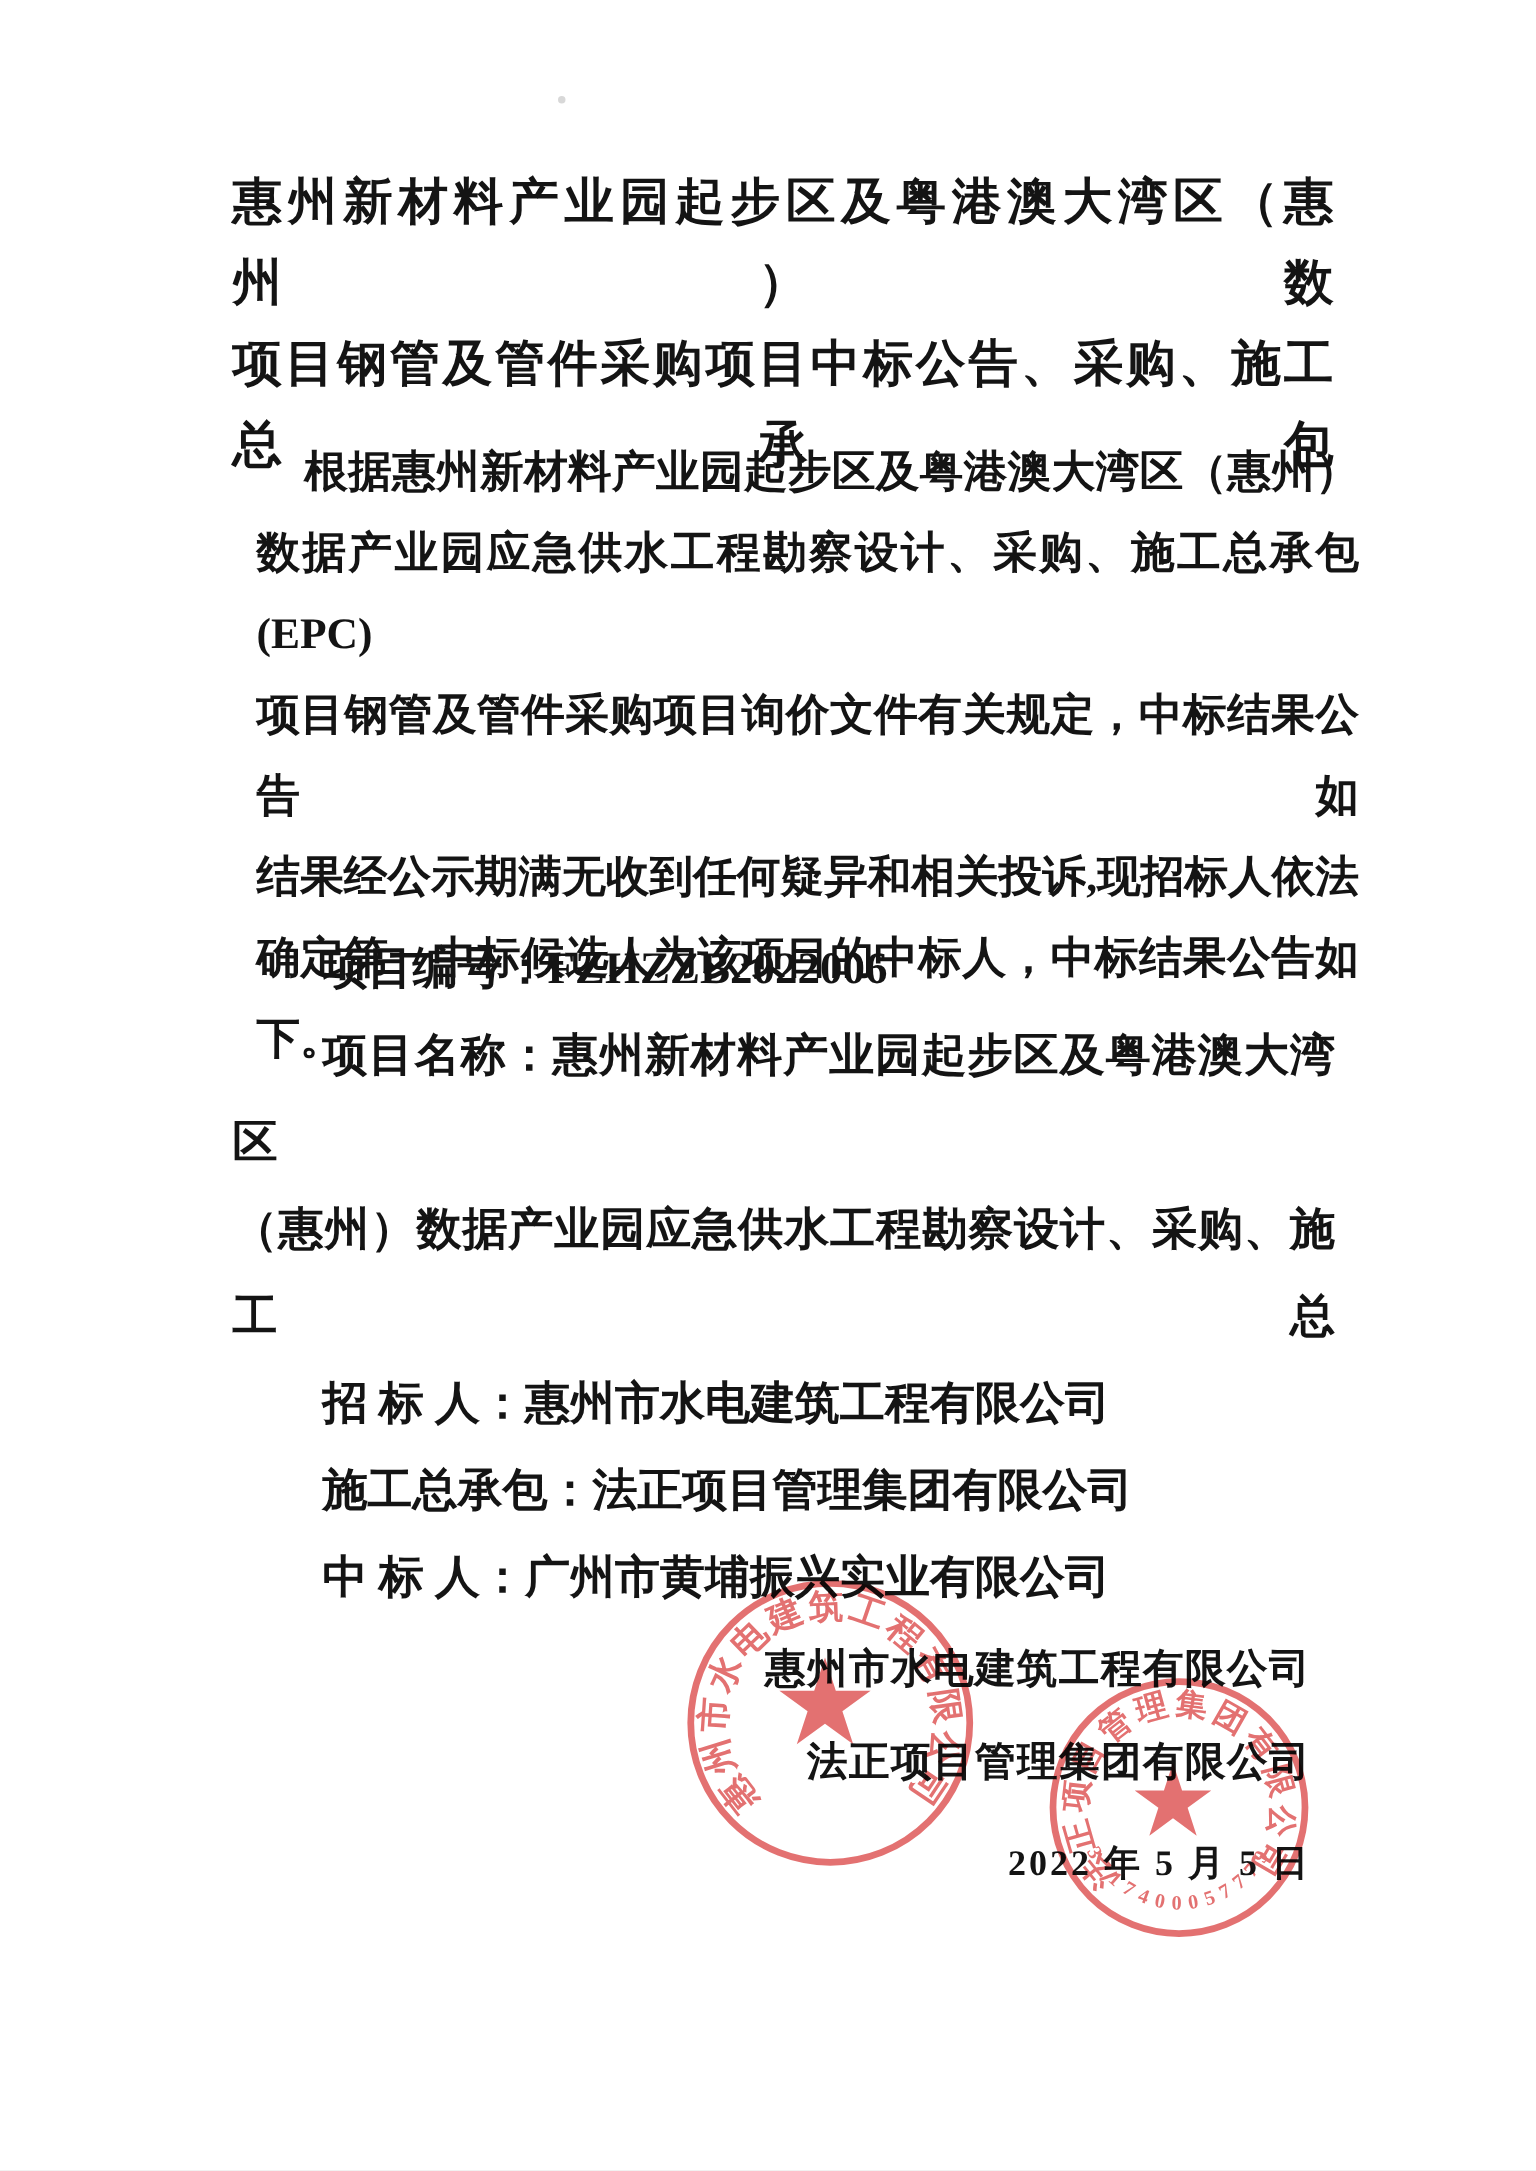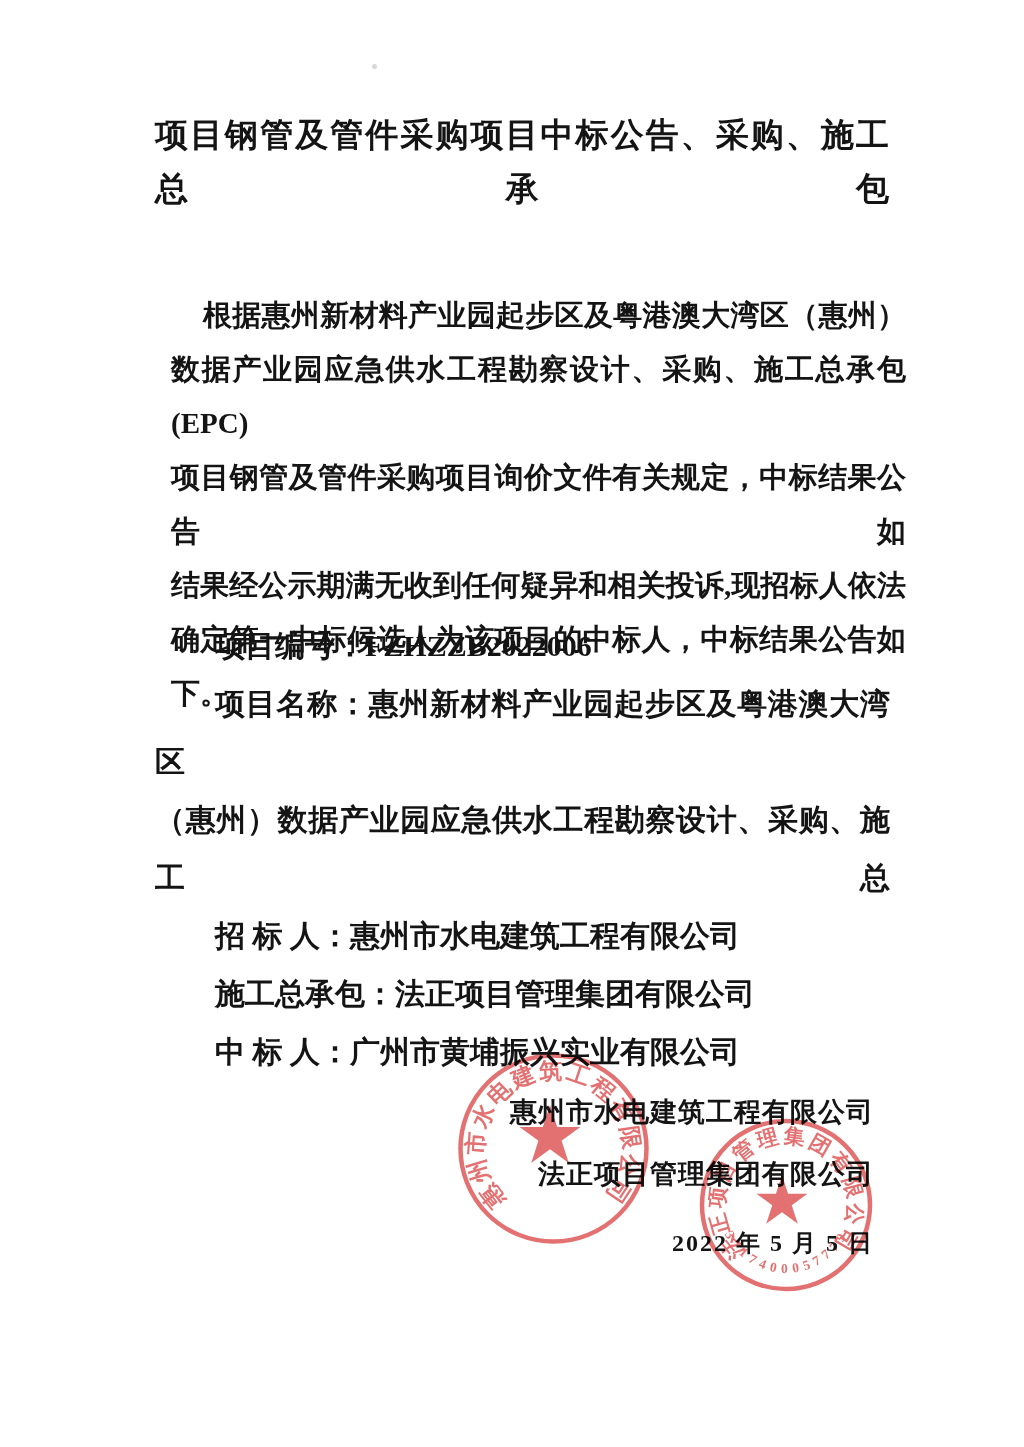--- a/index.html
+++ b/index.html
@@ -36,20 +36,21 @@
   .seal-right { left:697px; top:1116px; }
 </style>
 </head>
 <body>
 
 <div class="page">
 
   <div class="speck"></div>
 
   <div class="title-block">
+    <div class="line-justify">惠州新材料产业园起步区及粤港澳大湾区（惠州）数</div>
     <div class="line-justify">项目钢管及管件采购项目中标公告、采购、施工总承包</div>
   </div>
 
   <div class="para-block">
     <div class="line-justify line-indent1">根据惠州新材料产业园起步区及粤港澳大湾区（惠州）</div>
     <div class="line-justify">数据产业园应急供水工程勘察设计、采购、施工总承包(EPC)</div>
     <div class="line-justify">项目钢管及管件采购项目询价文件有关规定，中标结果公告如</div>
     <div class="line-justify">结果经公示期满无收到任何疑异和相关投诉,现招标人依法</div>
     <div class="line-justify">确定第一中标候选人为该项目的中标人，中标结果公告如</div>
     <div>下。</div>

